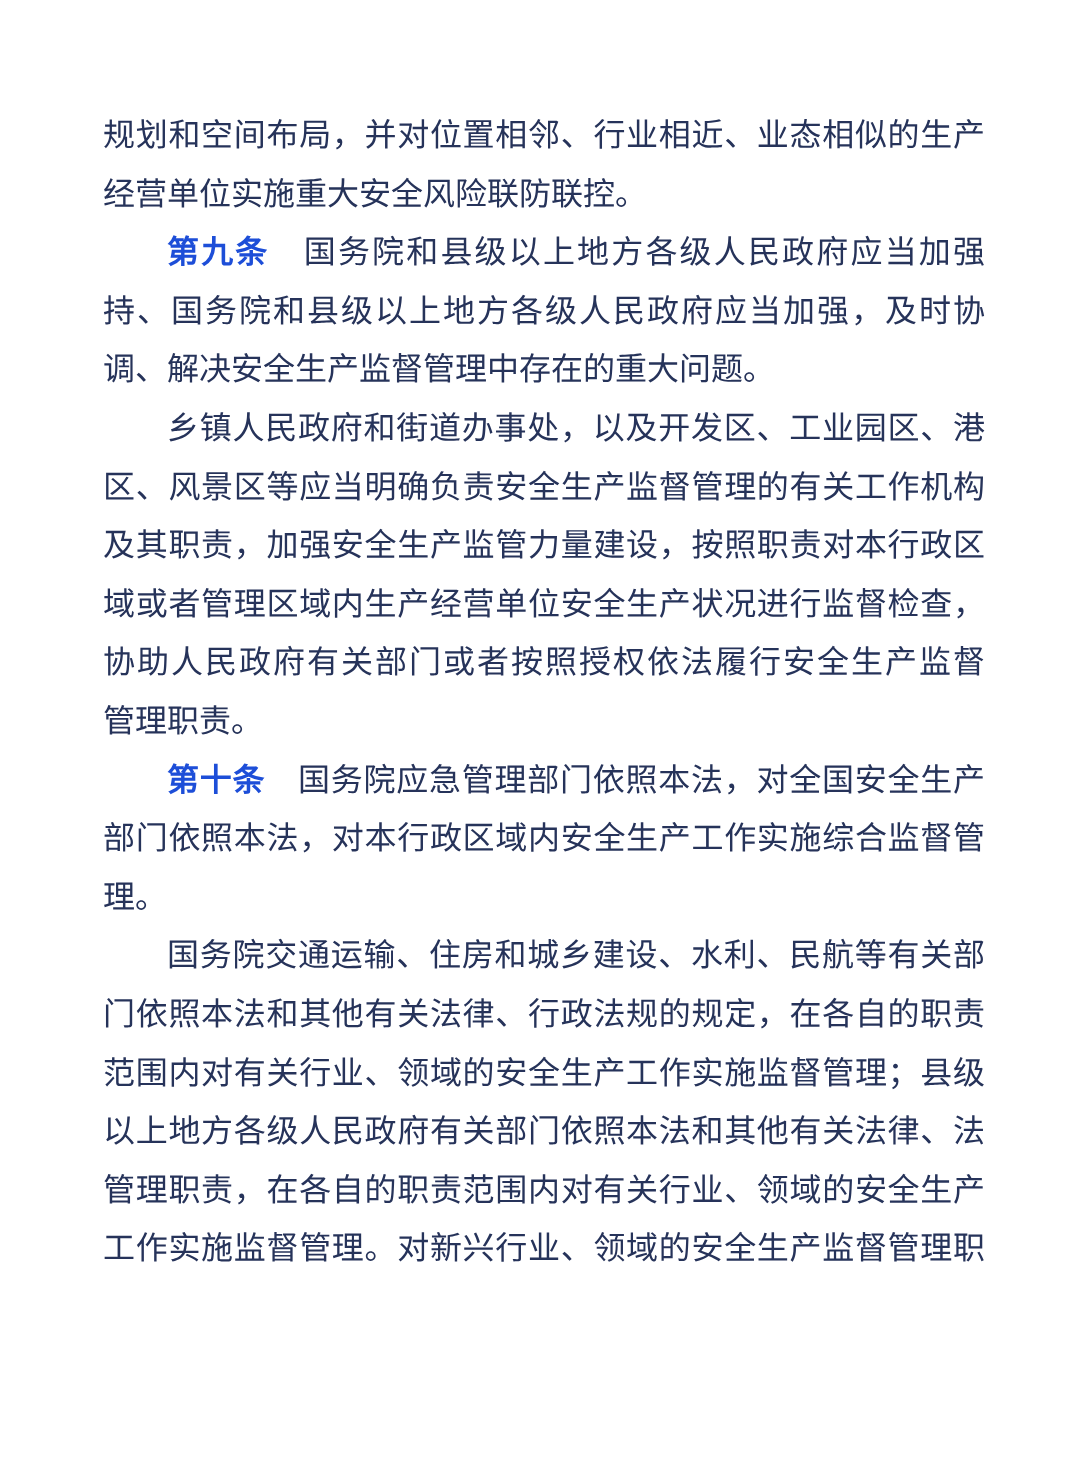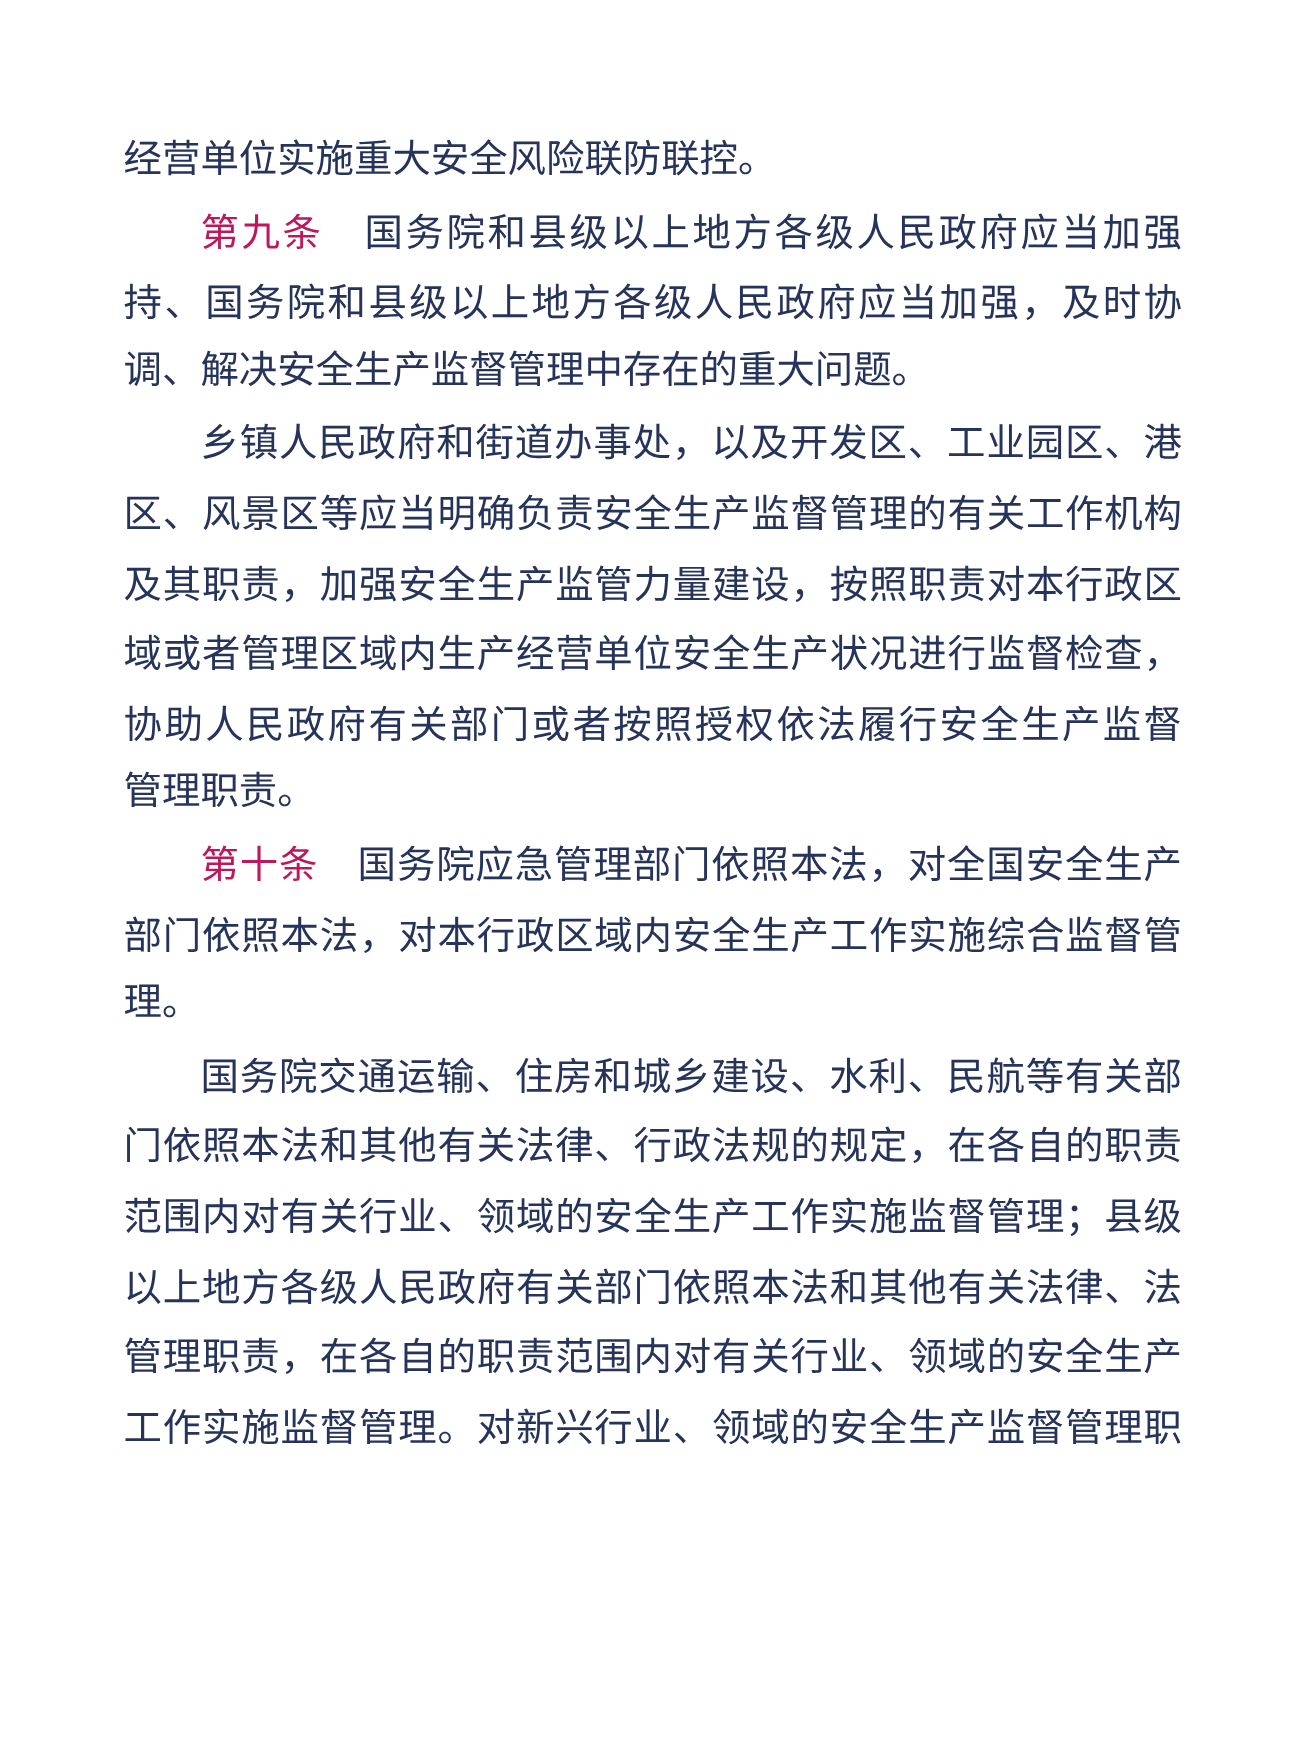--- a/index.html
+++ b/index.html
@@ -23,40 +23,40 @@
     line-height: 58.6px;
     color: #26335a;
     text-align: justify;
     text-align-last: justify;
     text-justify: inter-character;
     white-space: normal;
   }
   .line.end {
     text-align: right;
     text-align-last: left;
-    font-family: Liberation Mono, monospace;
   }
   .line.indent {
     text-indent: 64px;
   }
   .lead-bold {
     font-family: "Liberation Sans", "DejaVu Sans", sans-serif;
-    font-weight: 400;
-    color: #be185d;
+    font-weight: 700;
+    color: #1d4ed8;
   }
   .body-text {
     color: #26335a;
   }
 </style>
 </head>
 <body>
 
 <div class="page">
 
   <div>
+    <div class="line"><span class="body-text">规划和空间布局，并对位置相邻、行业相近、业态相似的生产</span></div>
     <div class="line end"><span class="body-text">经营单位实施重大安全风险联防联控。</span></div>
   </div>
 
   <div>
     <div class="line indent"><span class="lead-bold">第九条</span><span class="body-text">　国务院和县级以上地方各级人民政府应当加强</span></div>
     <div class="line"><span class="body-text">持、国务院和县级以上地方各级人民政府应当加强，及时协</span></div>
     <div class="line end"><span class="body-text">调、解决安全生产监督管理中存在的重大问题。</span></div>
   </div>
 
   <div>

